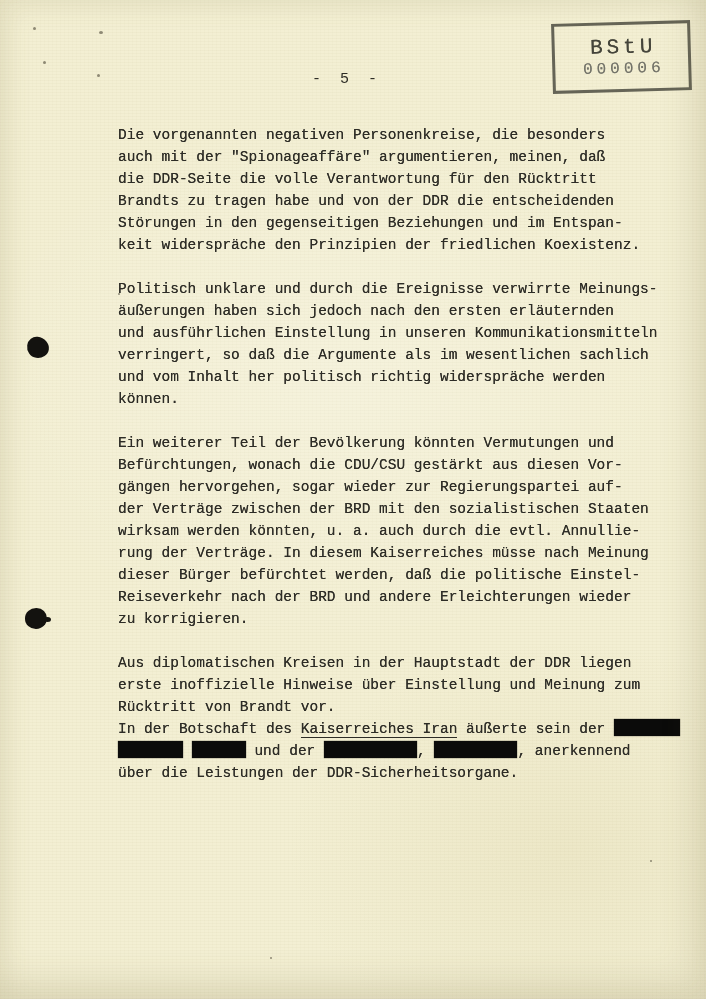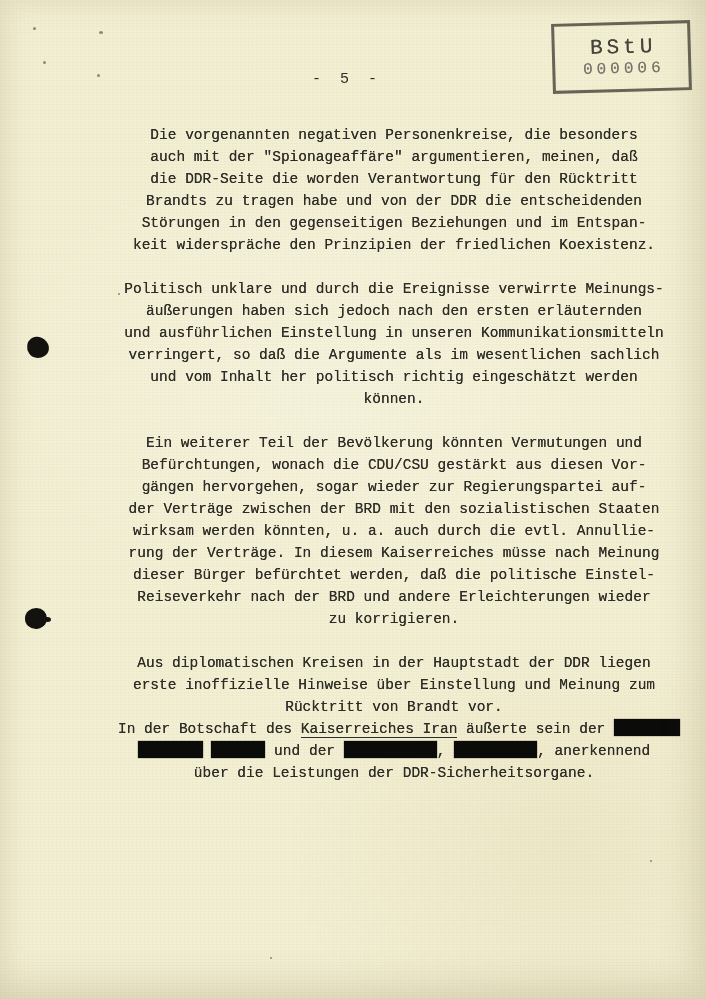--- a/index.html
+++ b/index.html
@@ -40,21 +40,20 @@
     color:#74746a; text-shadow:0 0 0.5px rgba(116,116,106,0.7);
   }
   .page-number {
     position:absolute; top:71px; left:312px;
     font-size:15px; letter-spacing:5px; white-space:pre;
   }
   .text-block {
     position:absolute; top:124px; left:118px; width:552px;
     font-size:14.5px; line-height:22px;
     text-shadow:0 0 0.5px rgba(45,44,38,0.85);
-    text-align:center;
   }
   .paragraph { margin:0 0 22px 0; }
   .line { white-space:pre; height:22px; }
   .u { border-bottom:1.5px solid currentColor; }
   .redact {
     display:inline-block; height:17px; vertical-align:-3px;
     background:var(--redaction, #0b0b0a);
     box-shadow:0 0 1px rgba(0,0,0,0.8);
   }
   .blob {
@@ -94,31 +93,31 @@
     <div class="stamp-line1">BStU</div>
     <div class="stamp-line2">000006</div>
   </div>
 
   <div class="page-number">- 5 -</div>
 
   <div class="text-block">
       <div class="paragraph">
         <div class="line"><span class="">Die vorgenannten negativen Personenkreise, die besonders</span></div>
         <div class="line"><span class="">auch mit der "Spionageaffäre" argumentieren, meinen, daß</span></div>
-        <div class="line"><span class="">die DDR-Seite die worden Verantwortung für den Rücktritt</span></div>
+        <div class="line"><span class="">die DDR-Seite die volle Verantwortung für den Rücktritt</span></div>
         <div class="line"><span class="">Brandts zu tragen habe und von der DDR die entscheidenden</span></div>
         <div class="line"><span class="">Störungen in den gegenseitigen Beziehungen und im Entspan-</span></div>
         <div class="line"><span class="">keit widerspräche den Prinzipien der friedlichen Koexistenz.</span></div>
       </div>
       <div class="paragraph">
         <div class="line"><span class="">Politisch unklare und durch die Ereignisse verwirrte Meinungs-</span></div>
         <div class="line"><span class="">äußerungen haben sich jedoch nach den ersten erläuternden</span></div>
         <div class="line"><span class="">und ausführlichen Einstellung in unseren Kommunikationsmitteln</span></div>
         <div class="line"><span class="">verringert, so daß die Argumente als im wesentlichen sachlich</span></div>
-        <div class="line"><span class="">und vom Inhalt her politisch richtig eingeschätzt werden</span></div>
+        <div class="line"><span class="">und vom Inhalt her politisch richtig widerspräche werden</span></div>
         <div class="line"><span class="">können.</span></div>
       </div>
       <div class="paragraph">
         <div class="line"><span class="">Ein weiterer Teil der Bevölkerung könnten Vermutungen und</span></div>
         <div class="line"><span class="">Befürchtungen, wonach die CDU/CSU gestärkt aus diesen Vor-</span></div>
         <div class="line"><span class="">gängen hervorgehen, sogar wieder zur Regierungspartei auf-</span></div>
         <div class="line"><span class="">der Verträge zwischen der BRD mit den sozialistischen Staaten</span></div>
         <div class="line"><span class="">wirksam werden könnten, u. a. auch durch die evtl. Annullie-</span></div>
         <div class="line"><span class="">rung der Verträge. In diesem Kaiserreiches müsse nach Meinung</span></div>
         <div class="line"><span class="">dieser Bürger befürchtet werden, daß die politische Einstel-</span></div>

